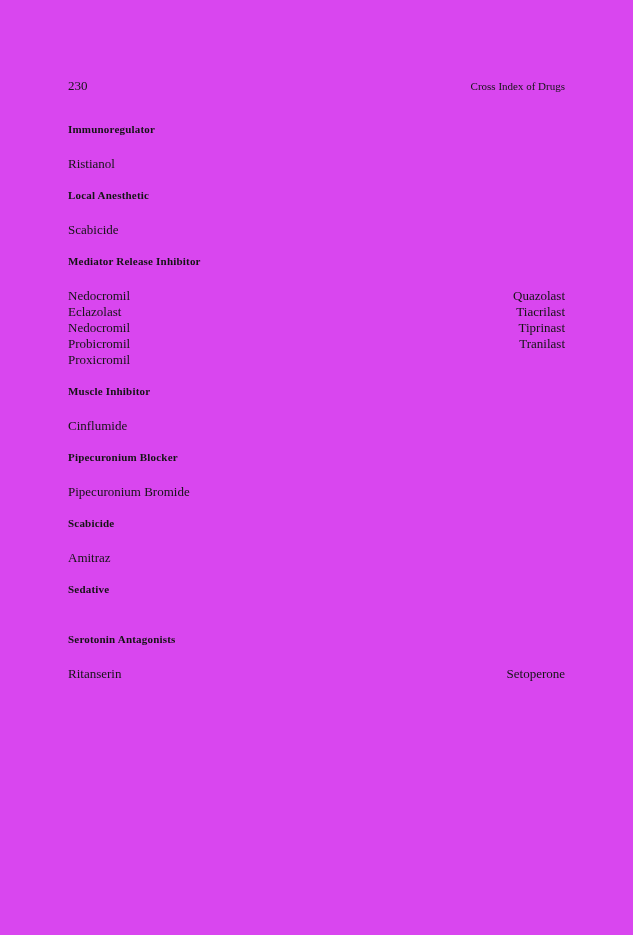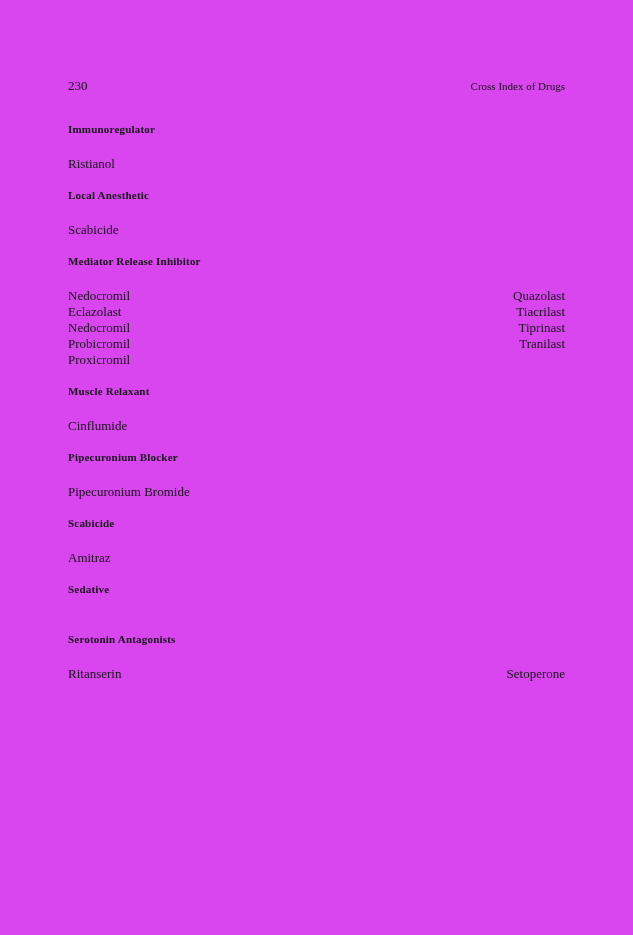--- a/index.html
+++ b/index.html
@@ -95,21 +95,21 @@
         <div class="cell right">Tranilast</div>
       </div>
       <div class="drug-row">
         <div class="cell left">Proxicromil</div>
         <div class="cell right"></div>
       </div>
     </div>
   </div>
 
   <div>
-    <div class="section-heading">Muscle Relaxant</div>
+    <div class="section-heading">Muscle Inhibitor</div>
     <div class="rows">
       <div class="drug-row">
         <div class="cell left">Cinflumide</div>
         <div class="cell right"></div>
       </div>
     </div>
   </div>
 
   <div>
     <div class="section-heading">Pipecuronium Blocker</div>

